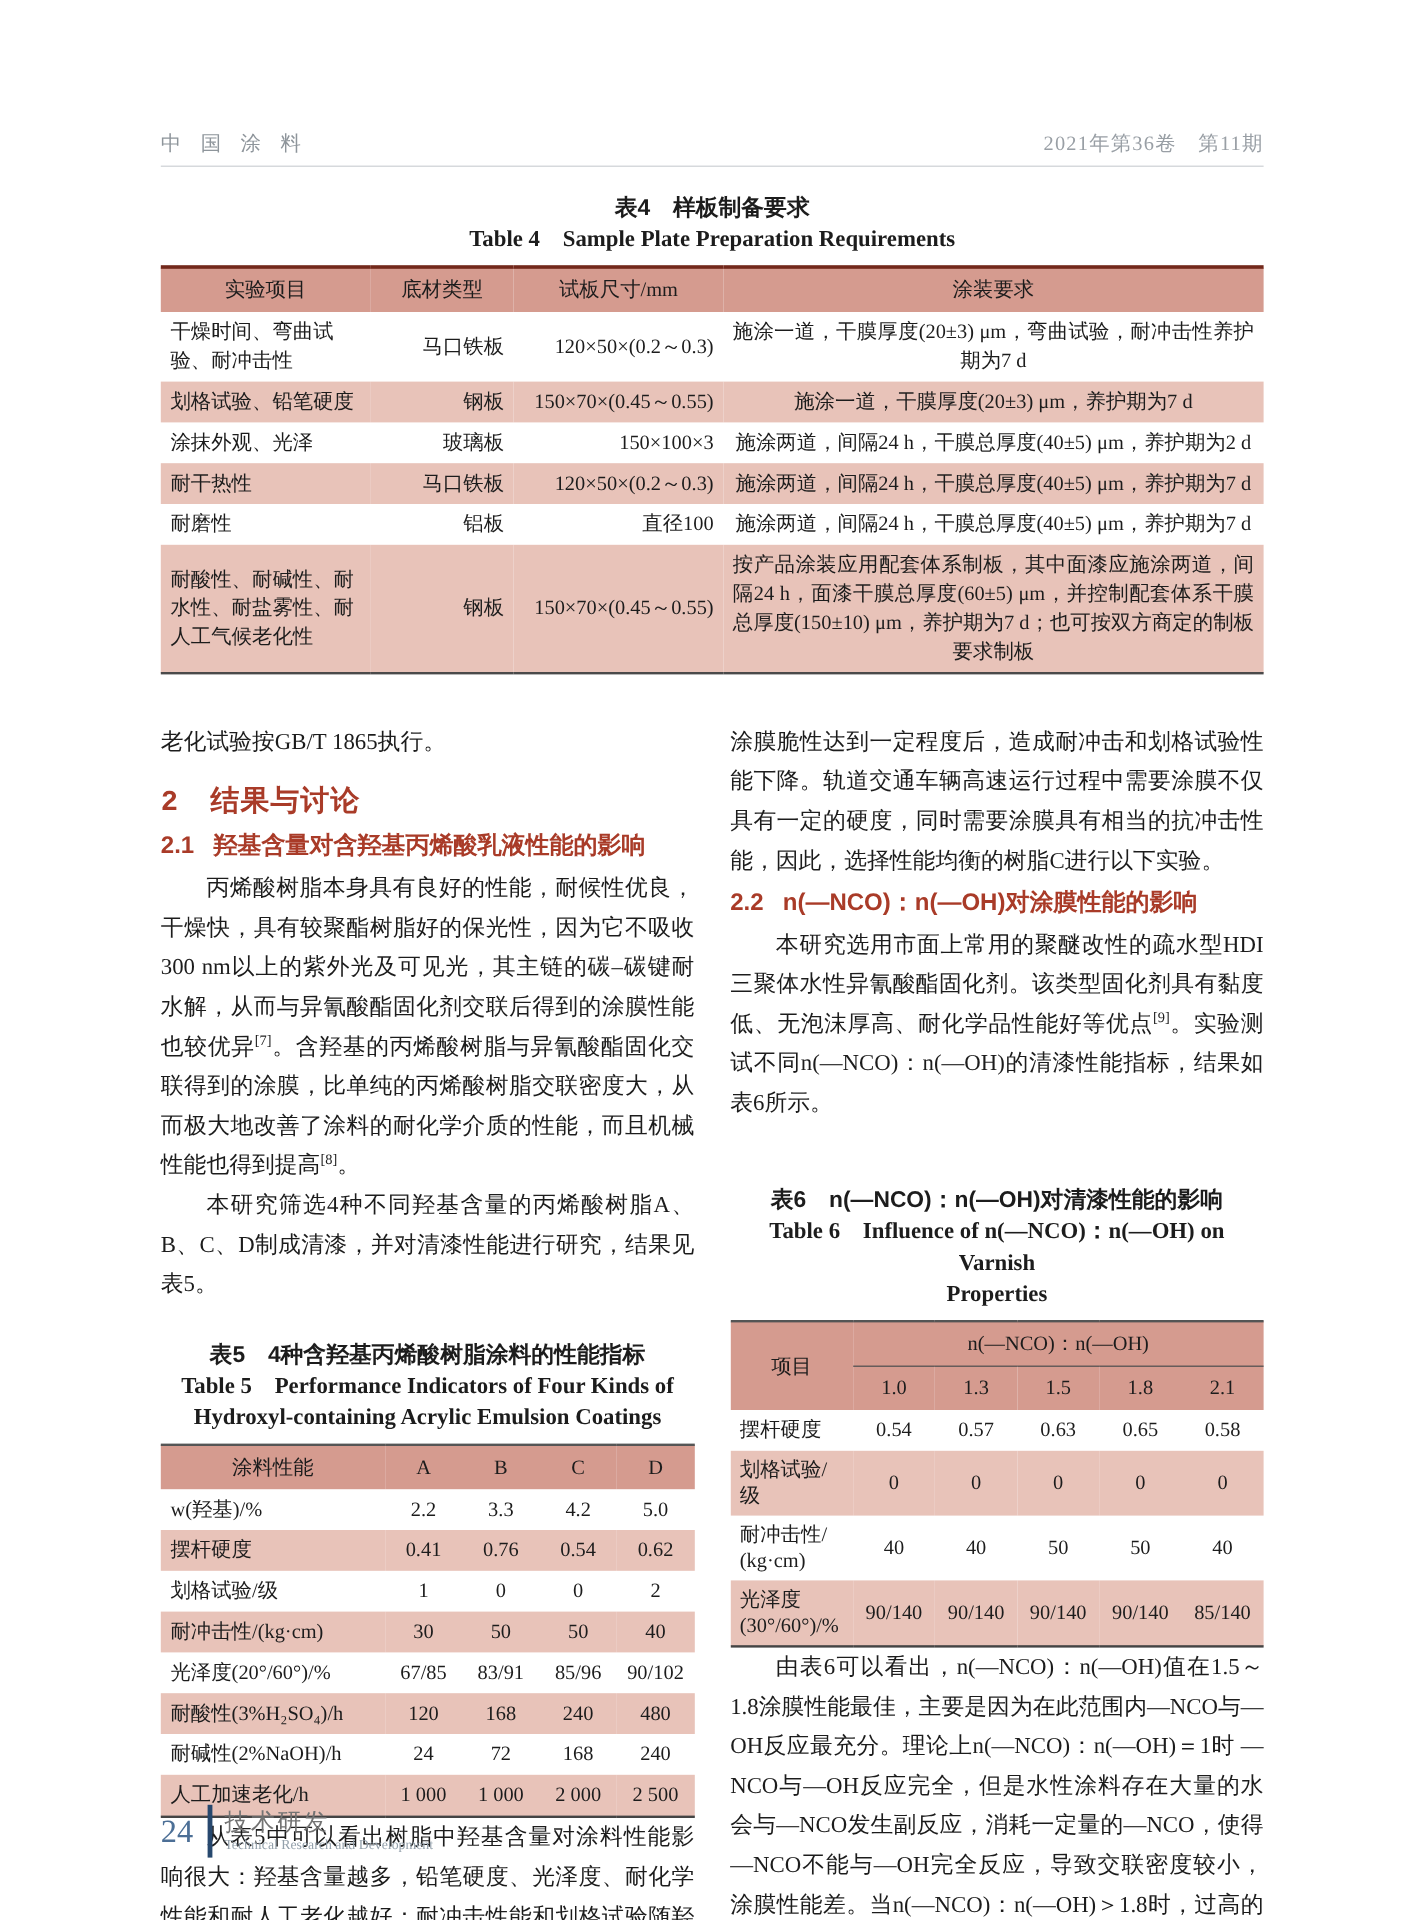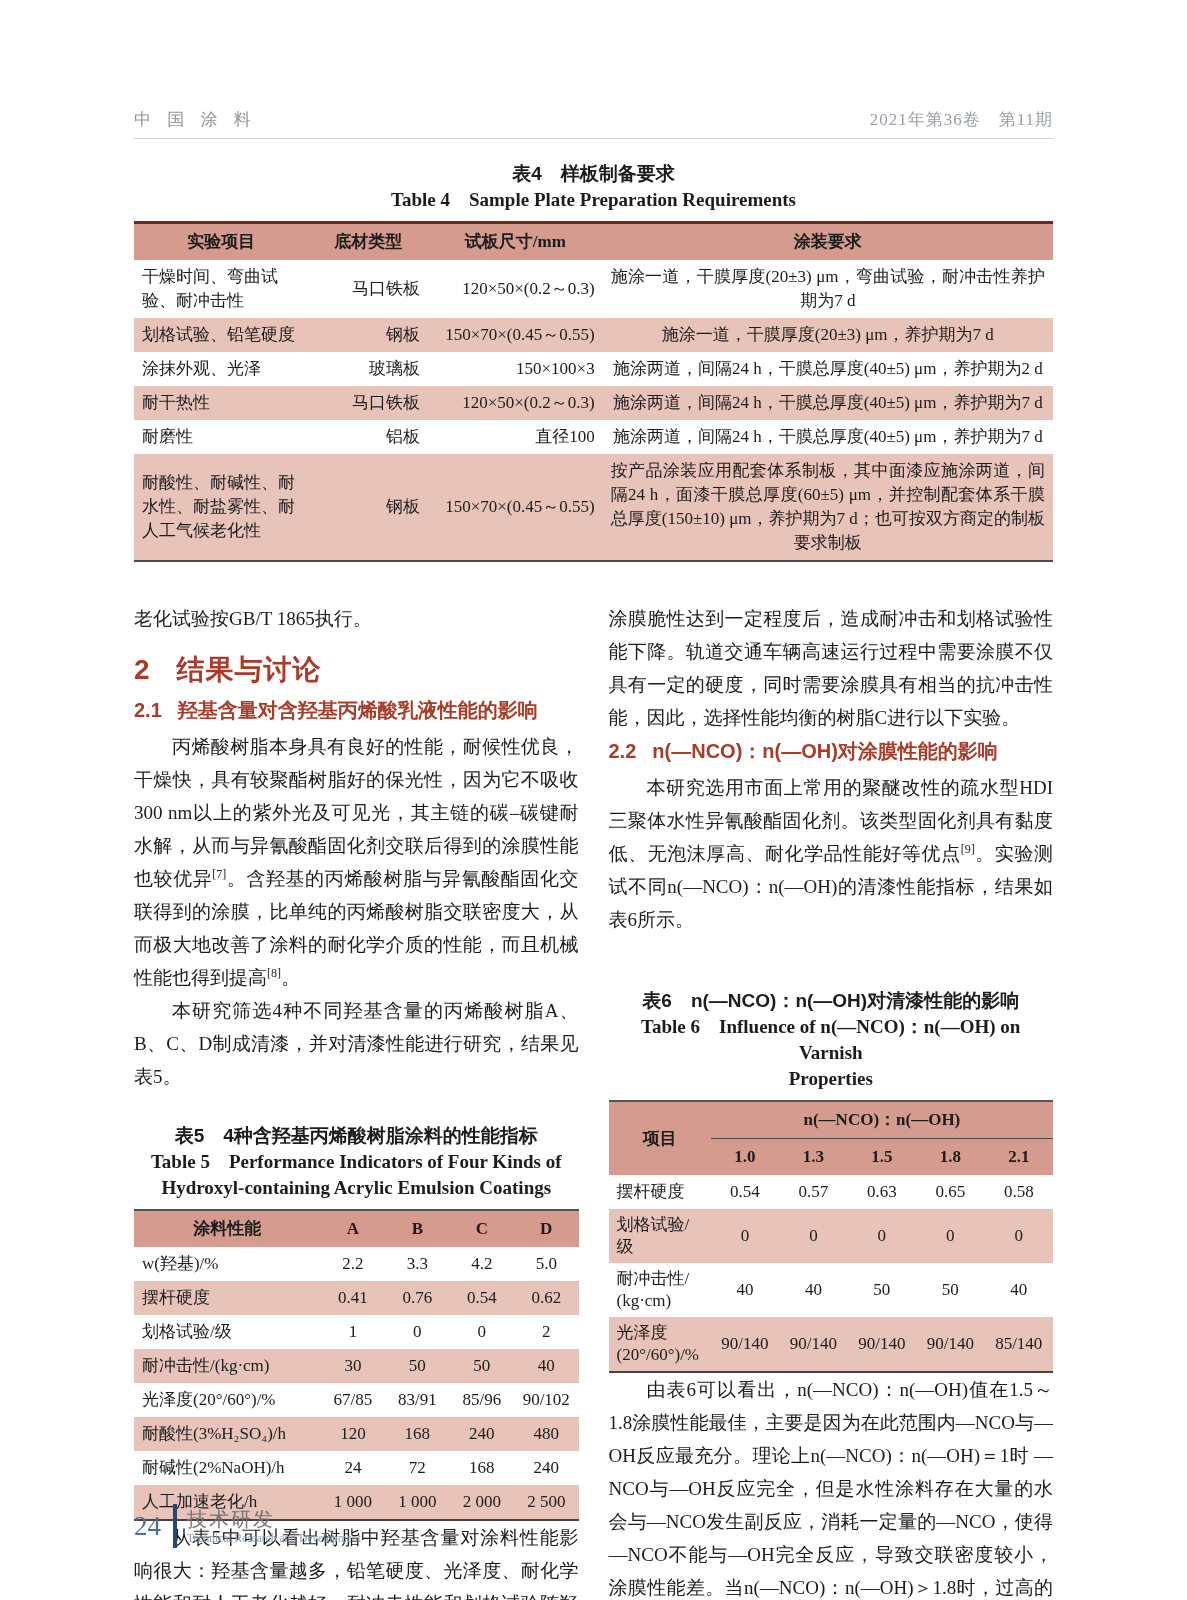--- a/index.html
+++ b/index.html
@@ -25,43 +25,43 @@
   
   .caption{text-align:center;}
   .caption .cap-cn{
     font-family:"Liberation Sans","DejaVu Sans",sans-serif;
     font-weight:bold;font-size:19px;line-height:26px;
   }
   .caption .cap-en{font-weight:bold;font-size:19px;line-height:26px;}
   .t4-captions{margin-top:22px;}
   
   table.tbl{border-collapse:collapse;width:100%;font-size:17px;line-height:24px;}
-  table.tbl th{font-weight:bold;padding:6px 6px;text-align:center;}
+  table.tbl th{font-weight:normal;padding:6px 6px;text-align:center;}
   table.tbl td{padding:5px 8px;vertical-align:middle;}
   table.tbl thead th{background:#d59b8f;}
   table.tbl tbody tr:nth-child(even){background:#e8c3b9;}
   .t4{margin-top:8px;border-top:3px solid #72281b;border-bottom:2px solid #4a4a4a;}
   .t4 td:nth-child(1){text-align:left;}
   .t4 td:nth-child(2),.t4 td:nth-child(3){text-align:right;}
   .t4 td:nth-child(4){text-align:justify;text-align-last:center;}
   .t5,.t6{margin-top:8px;border-top:2px solid #555;border-bottom:2px solid #444;}
   .t5 td:first-child{text-align:left;}
   .t5 td:not(:first-child){text-align:center;}
   .t6 td:first-child{text-align:left;white-space:pre-line;line-height:22px;}
   .t6 td:not(:first-child){text-align:center;}
   .t6 .t6-span{border-bottom:1.5px solid #4a4a4a;}
   
   .columns{display:flex;gap:30px;margin-top:40px;}
   .col{flex:1;min-width:0;}
   p.body-p{margin:0;font-size:19px;line-height:33px;text-align:justify;}
   p.ind{text-indent:2em;}
   sup.ref{font-size:12px;line-height:0;}
   h2.sec{
-    font-family:Liberation Sans, sans-serif;
-    color:#a93b28;font-size:28px;font-weight:bold;
+    font-family:Liberation Mono, monospace;
+    color:#a93b28;font-size:24px;font-weight:bold;
     margin:16px 0 8px 0;letter-spacing:1px;
   }
   h2.sec .sec-num{margin-right:26px;}
   h3.subsec{
     font-family:"Liberation Sans","DejaVu Sans",sans-serif;
     color:#a93b28;font-size:20px;font-weight:bold;
     margin:4px 0 6px 0;
   }
   h3.subsec .sub-num{margin-right:16px;}
   .t5-captions{margin-top:30px;}
@@ -303,21 +303,21 @@
               <td>耐冲击性/
 (kg·cm)</td>
               <td>40</td>
               <td>40</td>
               <td>50</td>
               <td>50</td>
               <td>40</td>
             </tr>
             <tr>
               <td>光泽度
-(20°/60°)/%</td>
+(30°/60°)/%</td>
               <td>90/140</td>
               <td>90/140</td>
               <td>90/140</td>
               <td>90/140</td>
               <td>85/140</td>
             </tr>
           </tbody>
       </table>
 
       <p class="body-p ind after-t6">由表6可以看出，n(—NCO)：n(—OH)值在1.5～1.8涂膜性能最佳，主要是因为在此范围内—NCO与—OH反应最充分。理论上n(—NCO)：n(—OH)＝1时 —NCO与—OH反应完全，但是水性涂料存在大量的水会与—NCO发生副反应，消耗一定量的—NCO，使得—NCO不能与—OH完全反应，导致交联密度较小，涂膜性能差。当n(—NCO)：n(—OH)＞1.8时，过高的—NCO与水发生更多的副反应，生成低交联度的脲，该物质与聚氨酯混合成的涂膜，导致涂膜性能变差。</p>

